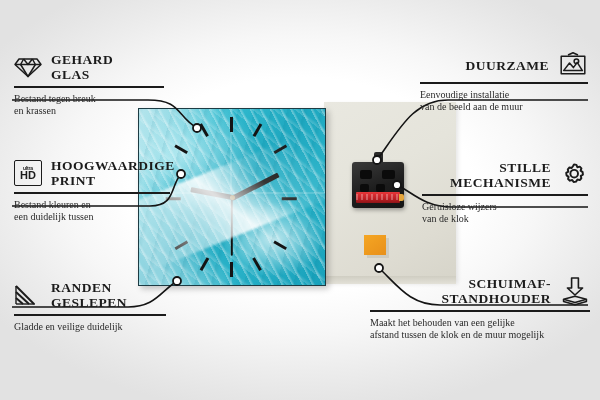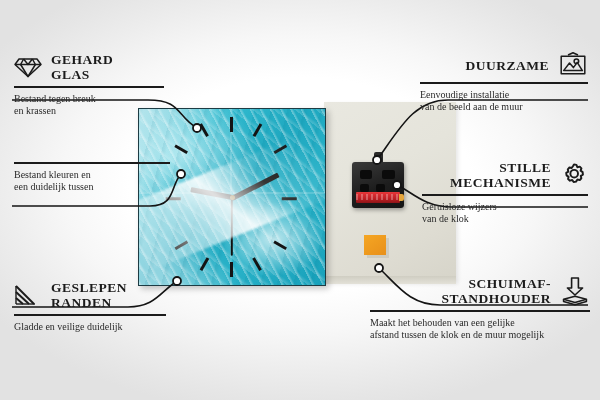--- a/index.html
+++ b/index.html
@@ -203,39 +203,49 @@
         <div class="ttl">GEHARD</div>
         <div class="ttl">GLAS</div>
       </div>
     </div>
     <div class="rule"></div>
     <div class="desc">Bestand tegen breuk</div>
     <div class="desc">en krassen</div>
   </div>
 
   <div class="feat left" style="left:14px;top:158px;width:156px;">
+    <div class="head">
+      <div class="hdbox ico">
+        <div class="u">ultra</div>
+        <div class="h">HD</div>
+      </div>
+      <div>
+        <div class="ttl">HOOGWAARDIGE</div>
+        <div class="ttl">PRINT</div>
+      </div>
+    </div>
     <div class="rule"></div>
     <div class="desc">Bestand kleuren en</div>
     <div class="desc">een duidelijk tussen</div>
   </div>
 
   <div class="feat left" style="left:14px;top:280px;width:152px;">
     <div class="head">
       <svg class="ico" width="28" height="24" viewBox="0 0 28 24">
         <g stroke="#1b1b1b" stroke-width="2" stroke-linecap="butt">
           <path d="M2 3 L20 21"></path>
             <path d="M2 9 L15 21"></path>
             <path d="M2 15 L9 21"></path>
           <path d="M2 3 L2 21" stroke-width="1.4"></path>
             <path d="M2 21 L21 21" stroke-width="1.4"></path>
         </g>
       </svg>
       <div>
+        <div class="ttl">RANDEN</div>
         <div class="ttl">GESLEPEN</div>
-        <div class="ttl">RANDEN</div>
       </div>
     </div>
     <div class="rule"></div>
     <div class="desc">Gladde en veilige duidelijk</div>
   </div>
 
   <div class="feat right" style="right:12px;top:52px;width:168px;">
     <div class="head">
       <div>
         <div class="ttl">DUURZAME</div>

